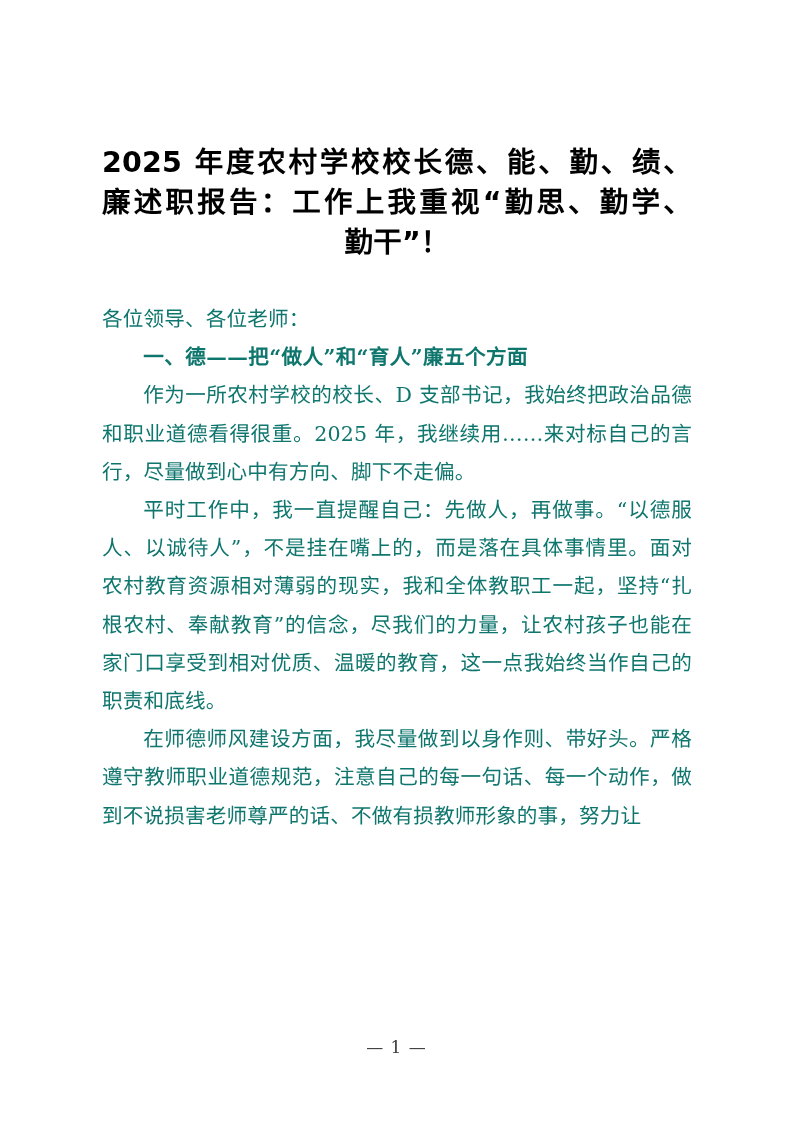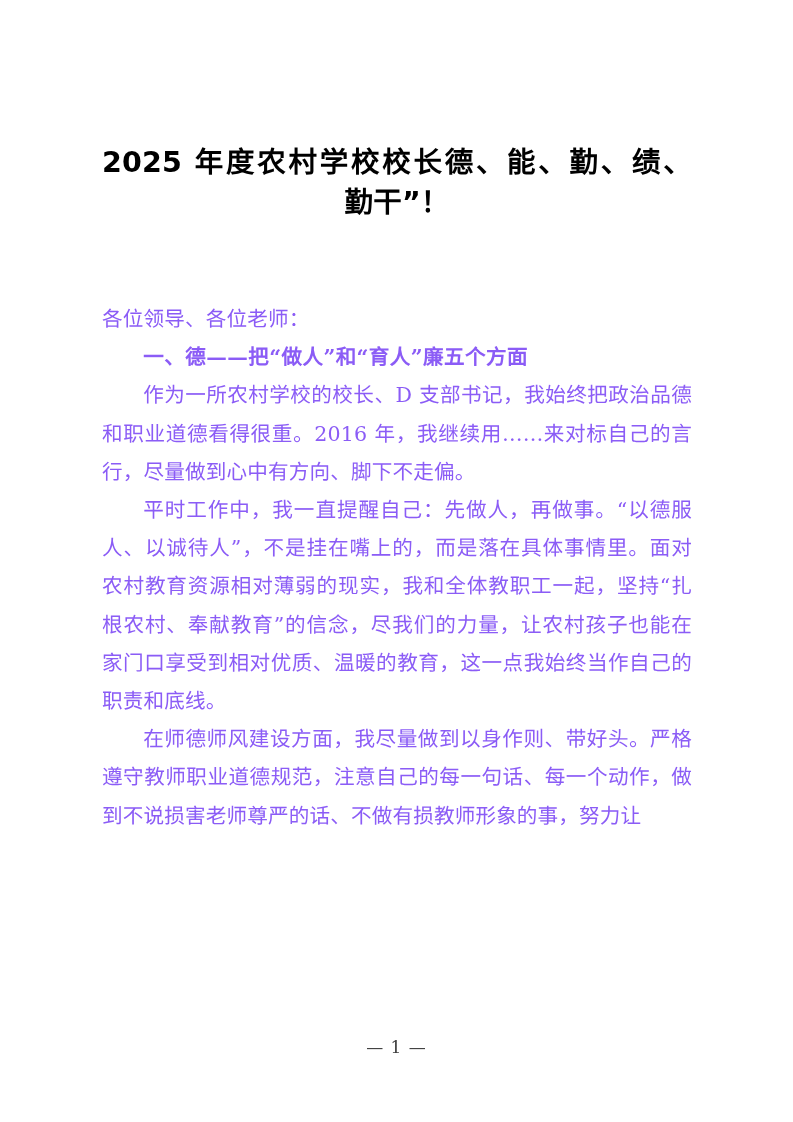--- a/index.html
+++ b/index.html
@@ -73,21 +73,21 @@
     left: 0;
     width: 590px;
   }
 
   p.para {
     margin: 0;
     padding: 0;
     font-family: "DejaVu Serif", "Liberation Serif", serif;
     font-size: 20.6px;
     line-height: 38.2px;
-    color: #8b5cf6;
+    color: #0f766e;
     text-align: justify;
     text-align-last: left;
     text-justify: inter-character;
     word-break: break-all;
     letter-spacing: 0.15px;
   }
   p.salutation {
     text-indent: 0;
   }
   p.indent {
@@ -115,31 +115,32 @@
 </style>
 </head>
 <body>
 
 <div class="page">
 
   <div class="content">
 
     <h1 class="doc-title">
       <span class="title-line l1">2025 年度农村学校校长德、能、勤、绩、</span>
+      <span class="title-line l2">廉述职报告：工作上我重视“勤思、勤学、</span>
       <span class="title-line l3">勤干”！</span>
     </h1>
 
     <div class="body-block">
 
       <p class="para salutation">各位领导、各位老师：</p>
 
 
       <p class="para section-heading">一、德——把“做人”和“育人”廉五个方面</p>
 
-      <p class="para indent">作为一所农村学校的校长、D 支部书记，我始终把政治品德和职业道德看得很重。2016 年，我继续用……来对标自己的言行，尽量做到心中有方向、脚下不走偏。</p>
+      <p class="para indent">作为一所农村学校的校长、D 支部书记，我始终把政治品德和职业道德看得很重。2025 年，我继续用……来对标自己的言行，尽量做到心中有方向、脚下不走偏。</p>
 
       <p class="para indent">平时工作中，我一直提醒自己：先做人，再做事。“以德服人、以诚待人”，不是挂在嘴上的，而是落在具体事情里。面对农村教育资源相对薄弱的现实，我和全体教职工一起，坚持“扎根农村、奉献教育”的信念，尽我们的力量，让农村孩子也能在家门口享受到相对优质、温暖的教育，这一点我始终当作自己的职责和底线。</p>
 
       <p class="para indent">在师德师风建设方面，我尽量做到以身作则、带好头。严格遵守教师职业道德规范，注意自己的每一句话、每一个动作，做到不说损害老师尊严的话、不做有损教师形象的事，努力让</p>
 
     </div>
   </div>
 
   <div class="footer">
     <span>— 1 —</span>

